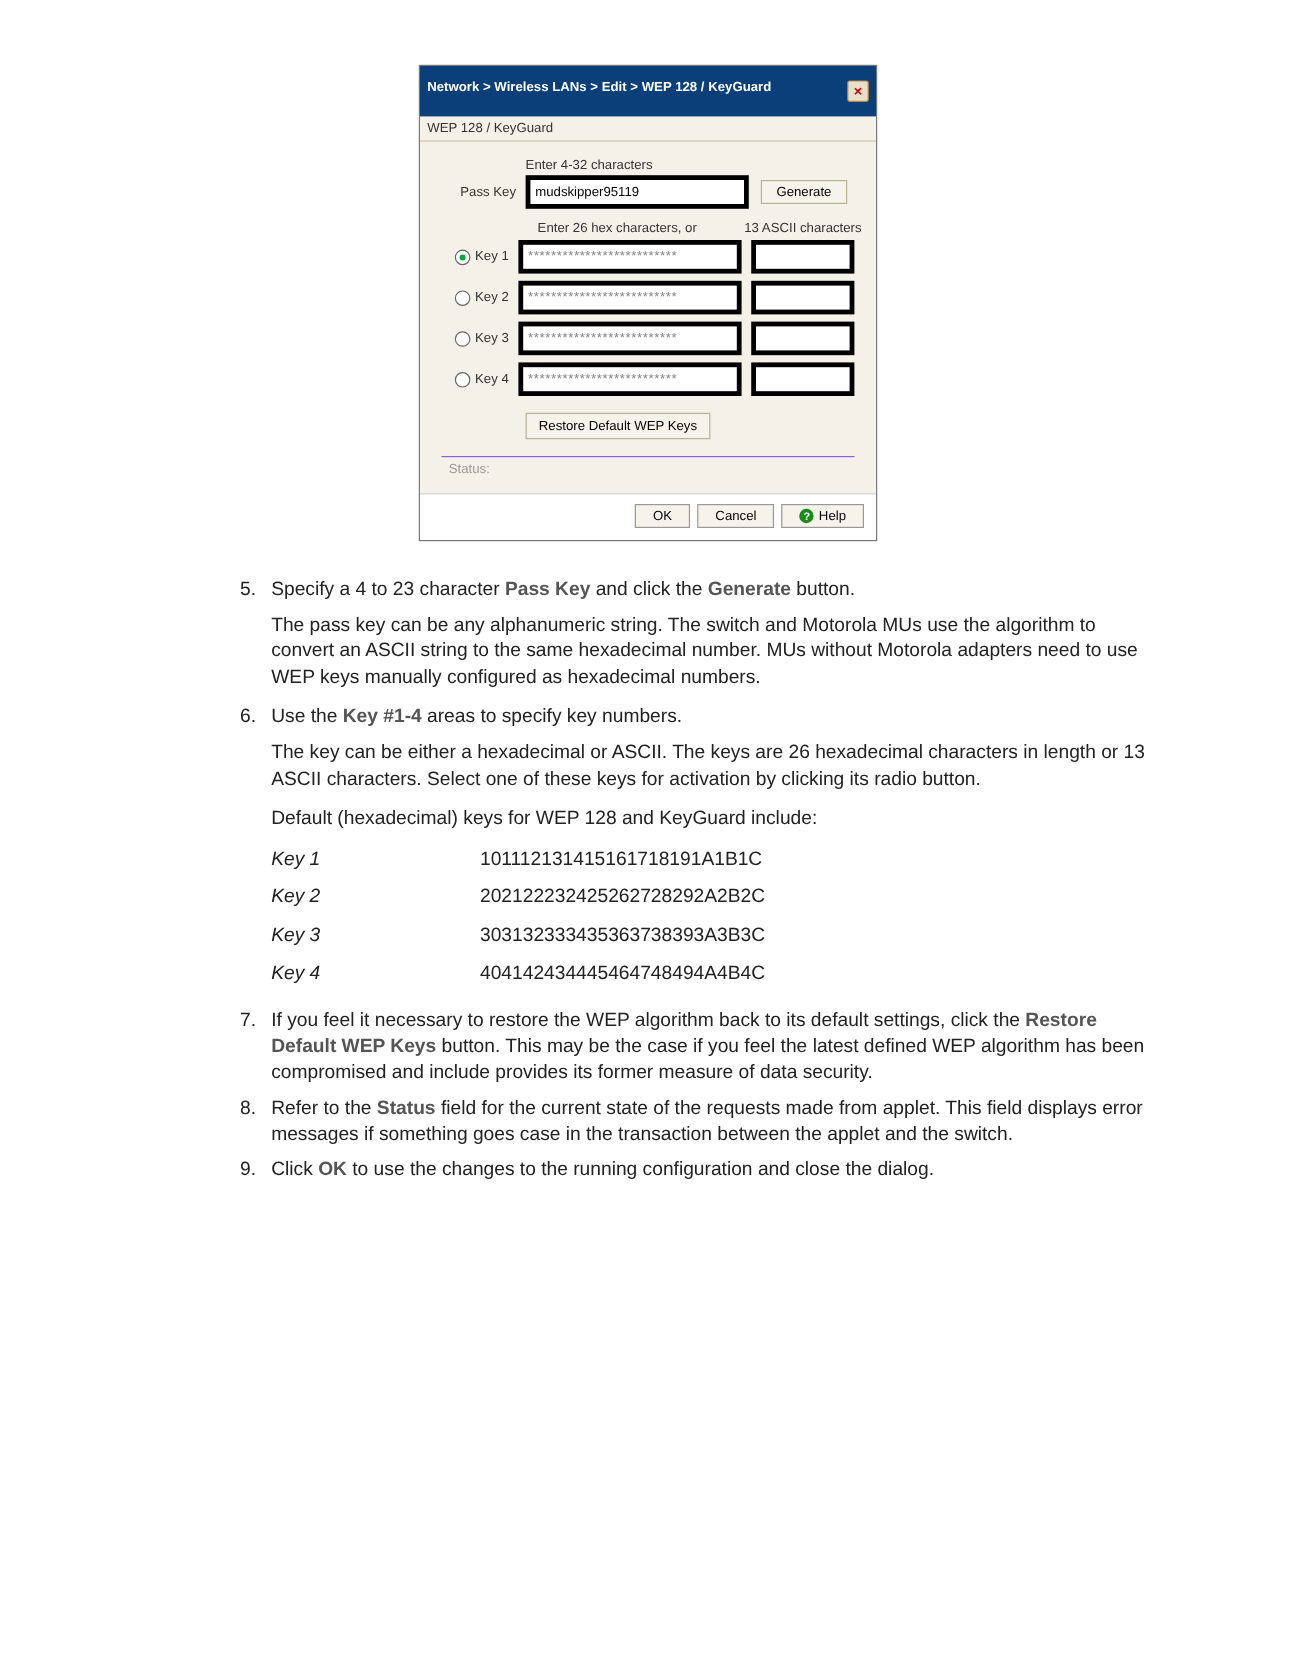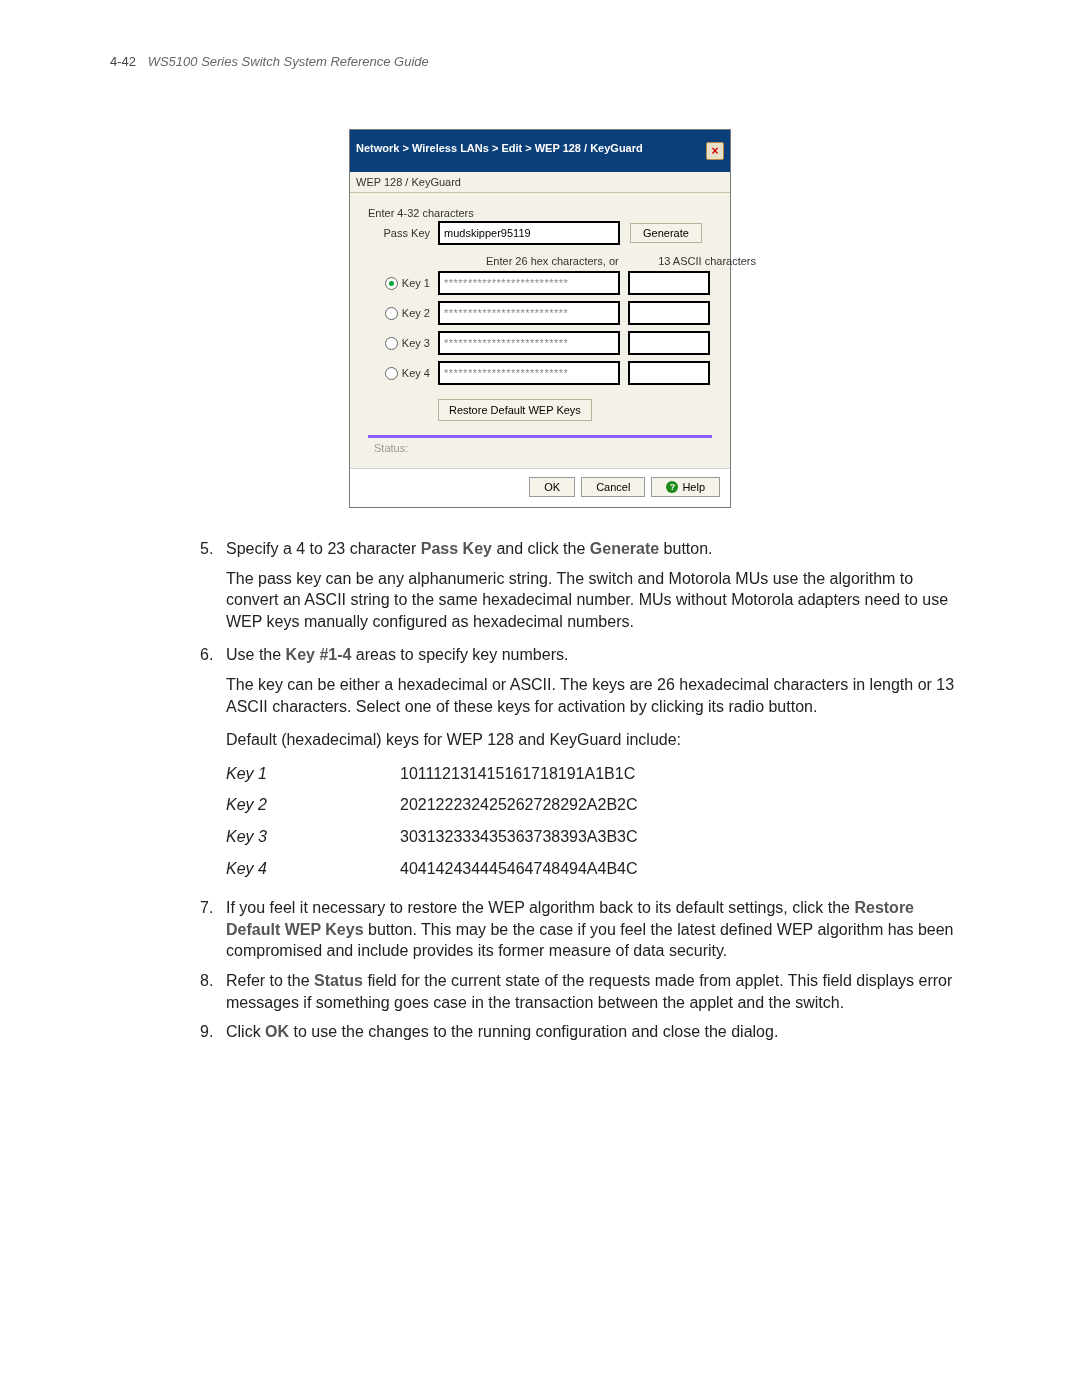--- a/index.html
+++ b/index.html
@@ -66,39 +66,39 @@
     display: flex;
     align-items: center;
     margin-bottom: 6px;
   }
   .lbl {
     width: 62px;
     text-align: right;
     padding-right: 8px;
   }
   .field {
-    border: 2px solid #000000;
+    border: 4px solid #000000;
     background: #fff;
     height: 18px;
     padding: 1px 4px;
     font-size: 11px;
     flex: none;
   }
   .passkey-input { width: 170px; }
   .gen-btn {
     border: 1px solid #b8b098;
     background: #f6f3ea;
     height: 20px;
     padding: 0 12px;
     margin-left: 10px;
     font-size: 11px;
   }
   .hint2 {
     display: flex;
-    margin: 10px 0 4px 74px;
+    margin: 10px 0 4px 36px;
     font-size: 11px;
     justify-content: space-between;
     width: 270px;
     padding-left: 44px;
   }
   .keyrow .lbl { display: flex; align-items: center; justify-content: flex-end; }
   .radio {
     width: 11px; height: 11px;
     border: 1px solid #666; border-radius: 50%;
     background: #fff;
@@ -113,21 +113,21 @@
   .restore-btn {
     border: 1px solid #b8b098;
     background: #f6f3ea;
     height: 22px;
     padding: 2px 10px;
     font-size: 11px;
     margin: 8px 0 4px 70px;
     display: inline-block;
   }
   .status-bar {
-    border-top: 3px solid #8b5cf6;
+    border-top: 1px solid #8b5cf6;
     padding: 4px 6px;
     color: #999;
     margin-top: 10px;
   }
   .dlg-buttons {
     display: flex;
     justify-content: flex-end;
     gap: 6px;
     padding: 8px 10px 10px 10px;
     background: #fff;
@@ -181,33 +181,29 @@
   }
   .key-table .kt-value {
     font-family: Arial;
     margin-left: 24px;
   }
 </style>
 </head>
 <body>
 
 <div class="page">
-  <div class="page-header">
-    <span class="pn">4-42</span>
-    <span>WS5100 Series Switch System Reference Guide</span>
-  </div>
 
   <div class="dialog">
     <div class="dlg-title">
       <span>Network &gt; Wireless LANs &gt; Edit &gt; WEP 128 / KeyGuard</span>
       <span class="dlg-close">×</span>
     </div>
     <div class="dlg-section-label">WEP 128 / KeyGuard</div>
     <div class="dlg-body">
-      <div style="margin-bottom:2px;">Enter 4-32 characters</div>
+      <div style="margin-left:70px; margin-bottom:2px;">Enter 4-32 characters</div>
       <div class="row">
         <span class="lbl">Pass Key</span>
         <input class="field passkey-input" value="mudskipper95119" style="">
         <button class="gen-btn">Generate</button>
       </div>
       <div class="hint2">
         <span>Enter 26 hex characters, or</span>
         <span>13 ASCII characters</span>
       </div>
 

